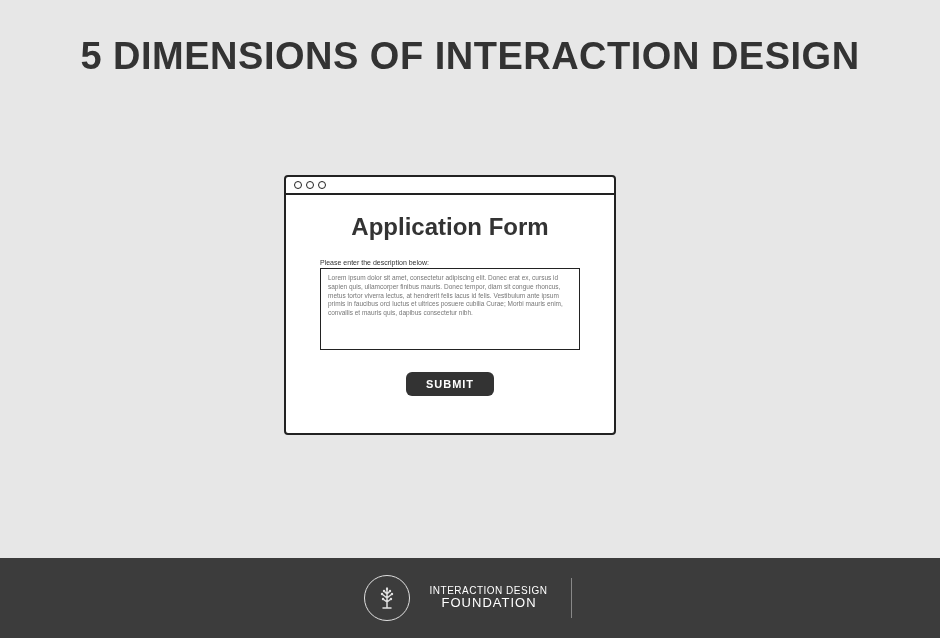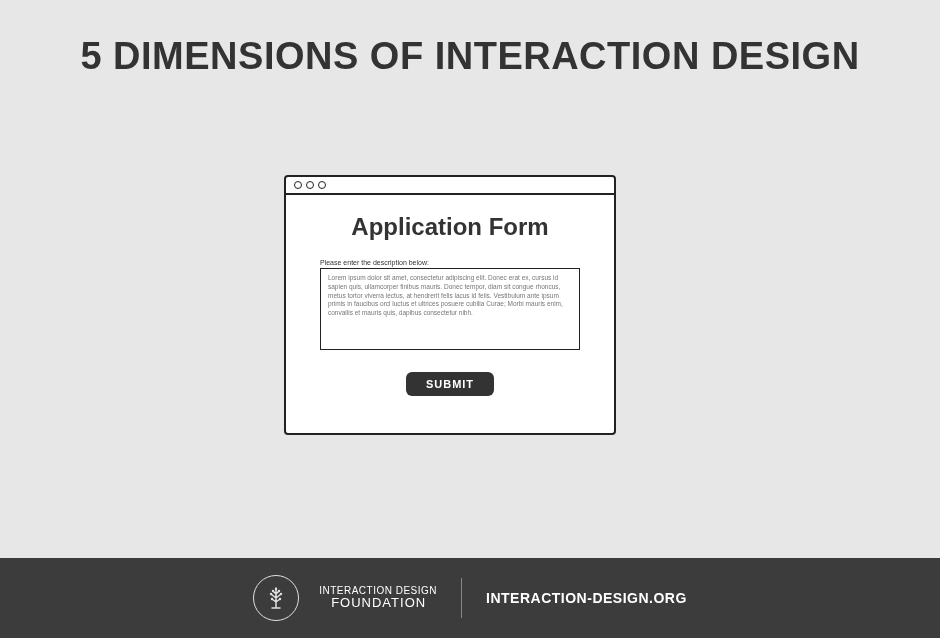--- a/index.html
+++ b/index.html
@@ -167,14 +167,13 @@
       <circle cx="12" cy="3" r="1.2" fill="#e0e0e0"></circle>
       <circle cx="8" cy="13" r="1.2" fill="#e0e0e0"></circle>
       <circle cx="16" cy="13" r="1.2" fill="#e0e0e0"></circle>
     </svg>
   </div>
   <div class="logo-text">
     <div class="line1">INTERACTION DESIGN</div>
     <div class="line2">FOUNDATION</div>
   </div>
   <div class="footer-divider"></div>
-  <div class="footer-url">INTERACTION-DESIGN.ORG</div>
 </div>
 
 </body></html>

